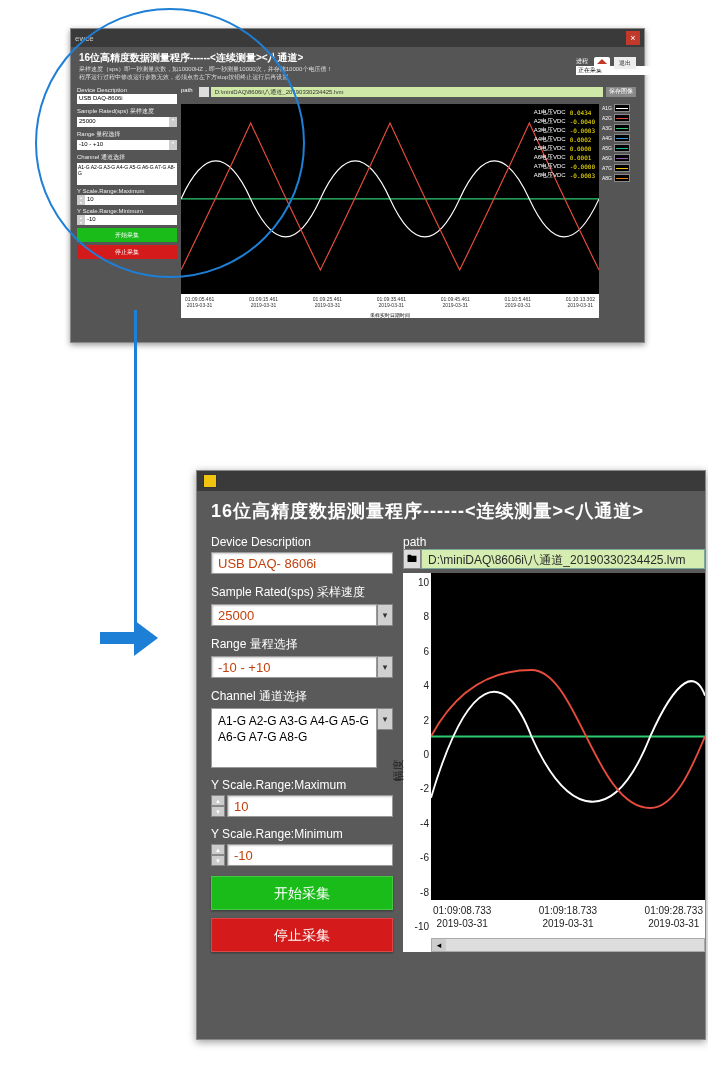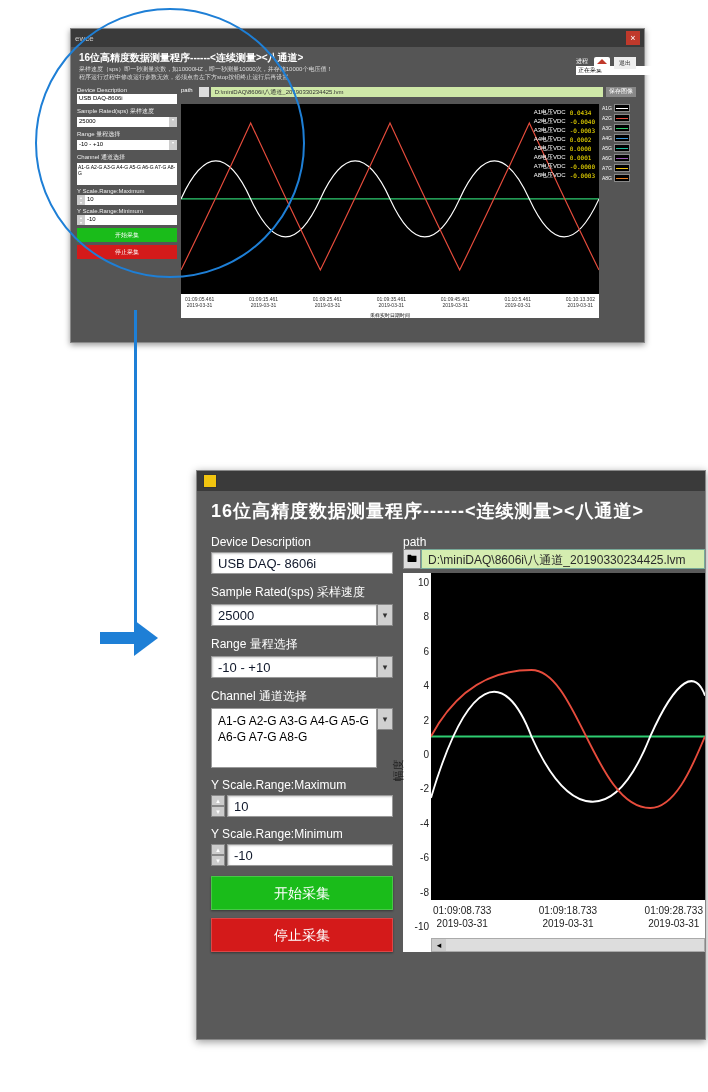--- a/index.html
+++ b/index.html
@@ -67,21 +67,21 @@
 .bot-titlebar { height: 20px; background: #3a3a3a; display: flex; align-items: center; padding: 0 6px; }
 .bot-titlebar .ico { width: 14px; height: 14px; background: #f1c40f; border: 1px solid #333; }
 .bot-head { padding: 8px 14px 6px 14px; color: #fff; }
 .bot-head .t1 { font-size: 18px; font-weight: bold; letter-spacing: 1px; }
 .bot-head .t2 { font-size: 11px; color: #eee; line-height: 16px; margin-top: 4px; }
 .bot-body { display: flex; padding: 6px 0 10px 14px; gap: 10px; }
 .bot-left { width: 182px; color: #fff; font-size: 12px; }
 .bot-fld { margin-bottom: 10px; }
 .bot-lbl { font-size: 12px; margin-bottom: 3px; }
 .bot-inp-row { display: flex; }
-.bot-inp { background: #fff; color: #0f172a; padding: 3px 6px; font-size: 13px; height: 22px; border: 1px solid #999; flex: 1; box-shadow: inset 1px 1px 2px rgba(0,0,0,.2); }
+.bot-inp { background: #fff; color: #c2410c; padding: 3px 6px; font-size: 13px; height: 22px; border: 1px solid #999; flex: 1; box-shadow: inset 1px 1px 2px rgba(0,0,0,.2); }
 .bot-dd { width: 16px; height: 22px; background: #d0d0d0; border: 1px solid #888; text-align: center; line-height: 20px; font-size: 9px; color: #333; }
 .bot-ta { background: #fff; color: #000; font-size: 12px; padding: 4px 6px; height: 60px; border: 1px solid #999; line-height: 16px; }
 .bot-spinrow { display: flex; align-items: center; }
 .bot-spinbtns { width: 14px; display: flex; flex-direction: column; margin-right: 2px; }
 .bot-spinbtns span { height: 11px; background: #ccc; border: 1px solid #888; font-size: 7px; text-align: center; line-height: 9px; }
 .bot-btn { height: 34px; text-align: center; font-size: 14px; line-height: 34px; color: #fff; margin-top: 8px; box-shadow: inset 0 0 0 1px rgba(255,255,255,.2), 0 1px 2px rgba(0,0,0,.4); }
 .bot-right { flex: 1; display: flex; flex-direction: column; }
 .bot-path-lbl { font-size: 12px; color: #fff; }
 .bot-path-val-row { display: flex; }
 .bot-path-ico { width: 18px; height: 20px; background: #ddd; border: 1px solid #888; text-align: center; line-height: 18px; font-size: 10px; }

